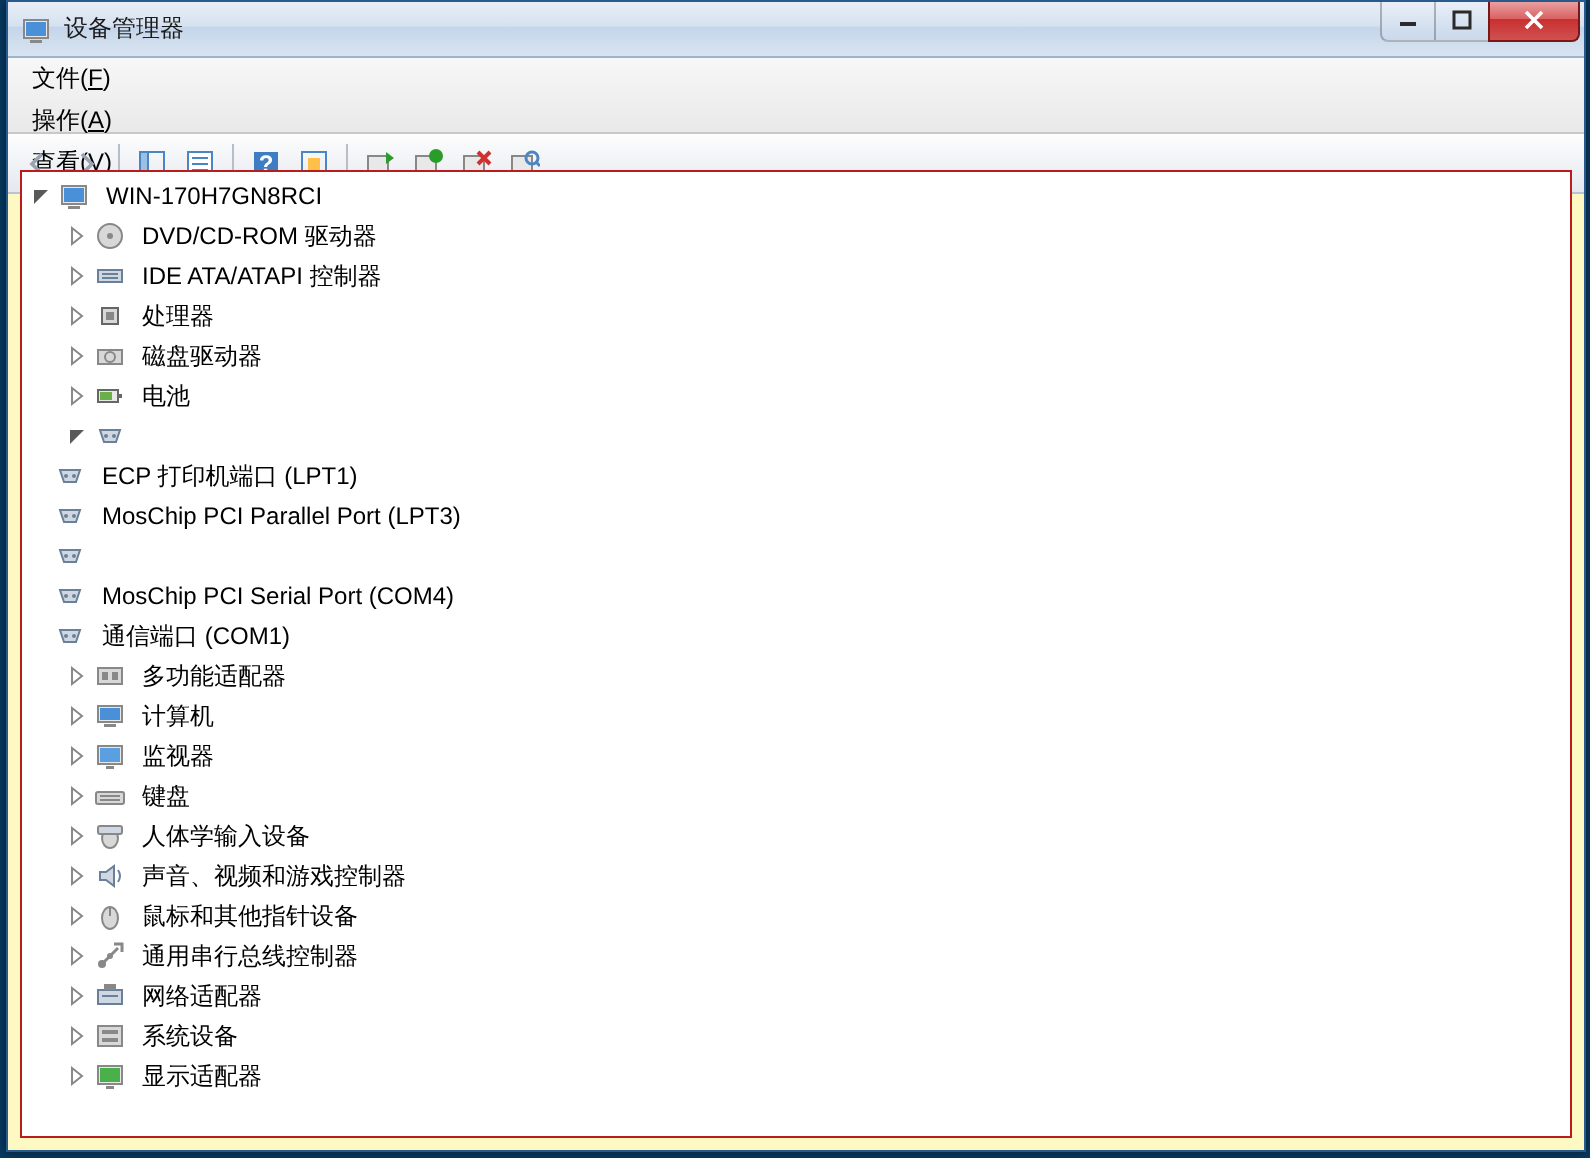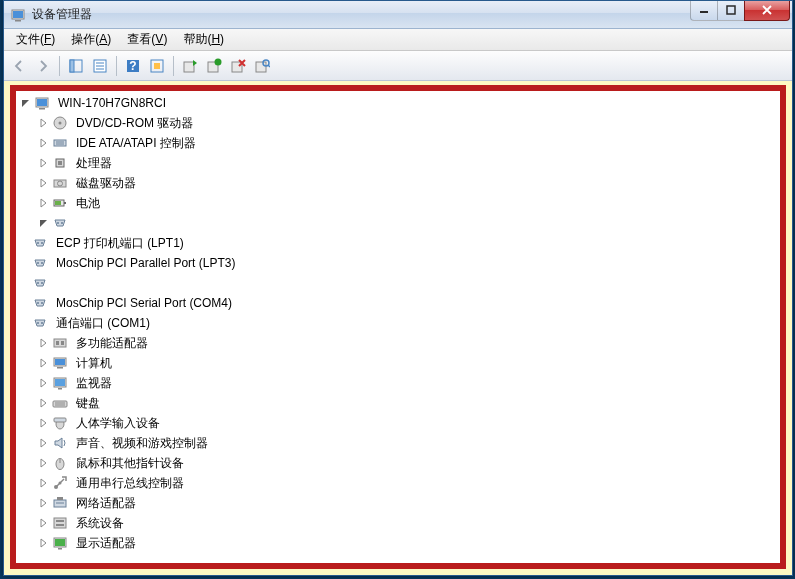--- a/index.html
+++ b/index.html
@@ -7,27 +7,27 @@
 .window{position:absolute;left:3px;top:0;width:790px;height:576px;background:#fef9c3;border:1px solid #285a8c;box-shadow:0 0 6px rgba(0,0,0,0.5);}
 .titlebar{height:28px;background:linear-gradient(to bottom,#e8eef7 0%,#d6e1f0 45%,#c4d5ea 46%,#d9e4f1 100%);display:flex;align-items:center;padding-left:6px;border-bottom:1px solid #9db4cf;}
 .titlebar .ticon{width:16px;height:16px;margin-right:6px;}
 .titlebar .title{flex:1;color:#1a1a1a;}
 .winbtns{display:flex;height:20px;margin-right:2px;margin-top:-8px;}
 .winbtn{width:28px;height:20px;display:flex;align-items:center;justify-content:center;border:1px solid rgba(0,0,0,0.25);border-top:none;margin-left:-1px;}
 .winbtn.min,.winbtn.max{background:linear-gradient(to bottom,#e9eff8,#c9d8ec);}
 .winbtn.close{width:46px;background:linear-gradient(to bottom,#e9a0a0 0%,#d96060 45%,#c93030 46%,#d05050 100%);border-color:#7a1818;border-bottom-right-radius:4px;}
 .winbtn.min{border-bottom-left-radius:4px;}
 .winbtn svg{display:block;}
-.menubar{height:22px;background:linear-gradient(to bottom,#f7f7f7,#e9e9e9);display:flex;align-items:center;padding:0 4px;border-bottom:1px solid #c8c8c8;}
+.menubar{height:38px;background:linear-gradient(to bottom,#f7f7f7,#e9e9e9);display:flex;align-items:flex-start;padding:0 4px;border-bottom:1px solid #c8c8c8;flex-direction:column;}
 .menuitem{padding:2px 8px;color:#000;cursor:default;}
 .menuitem u{text-decoration:underline;}
 .toolbar{height:30px;background:linear-gradient(to bottom,#fdfdfd,#e4e8ef);display:flex;align-items:center;padding:0 4px;border-bottom:1px solid #b8c4d6;gap:2px;}
 .tbtn{width:22px;height:22px;display:flex;align-items:center;justify-content:center;border:1px solid transparent;border-radius:2px;}
 .tsep{width:1px;height:20px;background:#b6bfc9;margin:0 3px;}
-.tree-area{position:absolute;left:6px;right:6px;top:84px;bottom:6px;background:#fff;border:6px solid #b91c1c;overflow:auto;}
+.tree-area{position:absolute;left:6px;right:6px;top:84px;bottom:6px;background:#fff;border:1px solid #b91c1c;overflow:auto;}
 .tree{padding:2px 0;}
 .node{display:flex;align-items:center;height:20px;white-space:nowrap;cursor:default;}
 .arrow{width:16px;height:16px;display:flex;align-items:center;justify-content:center;flex-shrink:0;}
 .arrow svg{display:block;}
 .nicon{width:16px;height:16px;margin-right:4px;flex-shrink:0;}
 .nlabel{padding:1px 3px;border:1px solid transparent;border-radius:2px;}
 .node.selected .nlabel{background:#cde8ff;border:1px solid #7cb8e8;}
 .indent-0{padding-left:2px;}
 .indent-1{padding-left:20px;}
 .indent-2{}

